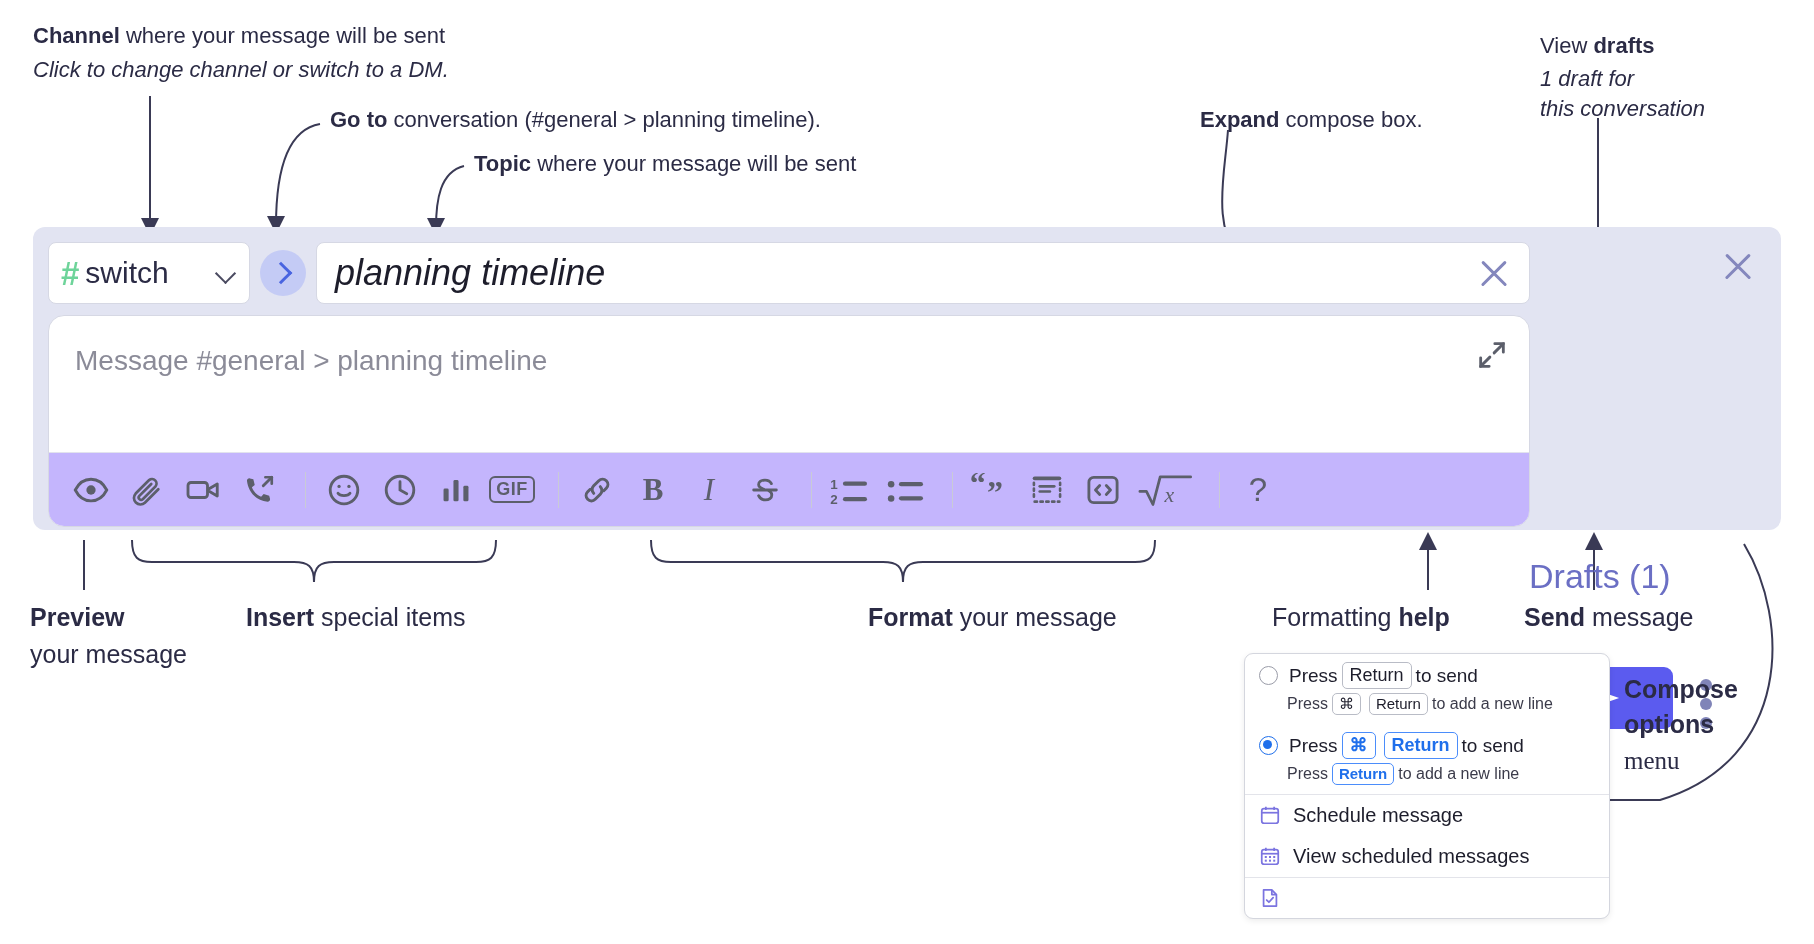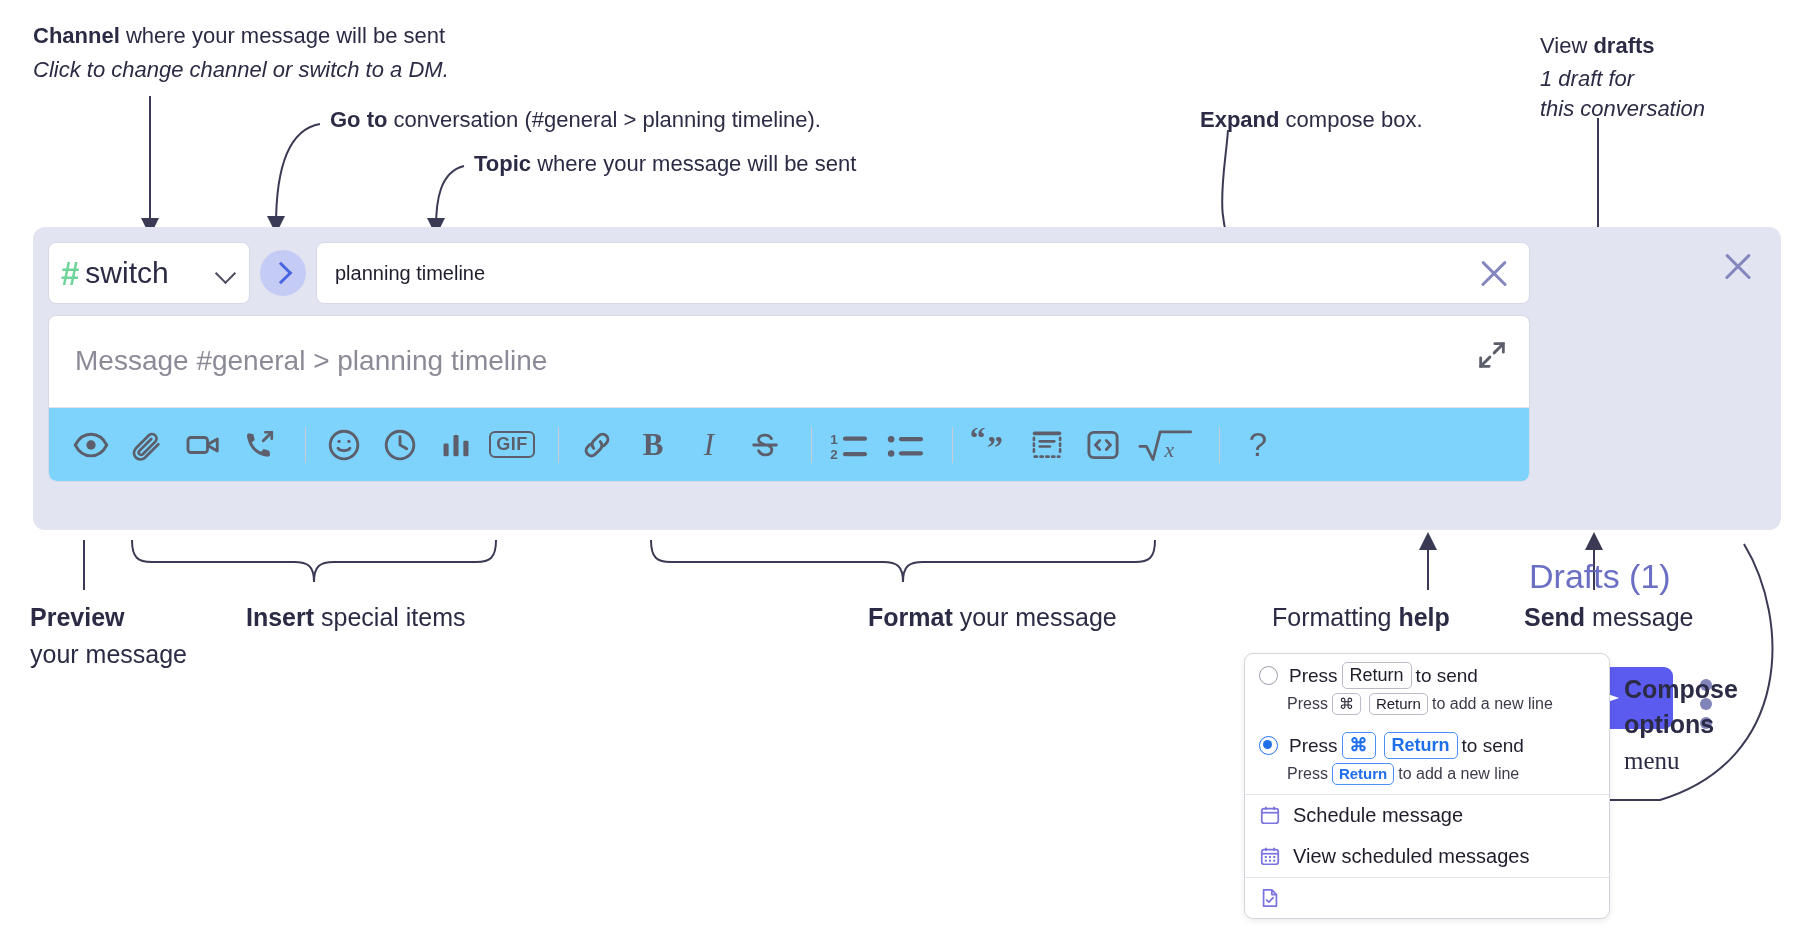--- a/index.html
+++ b/index.html
@@ -39,37 +39,37 @@
   }
   .gobtn span{
     display:block;width:13px;height:13px;
     border-right:3.5px solid #4964e0;border-top:3.5px solid #4964e0;
     transform:rotate(45deg);margin-left:-4px;
   }
   .topicbox{
     flex:1;height:62px;background:#fff;border:1px solid #d6d8e4;border-radius:8px;
     display:flex;align-items:center;box-sizing:border-box;padding:0 18px;
   }
-  .topicval{font-size:20px;color:#1d1d2b;flex:1;}
+  .topicval{font-size:36px;color:#1d1d2b;flex:1;font-style:italic;}
   .xicon{width:34px;height:34px;position:relative;flex:none;}
   .xicon:before,.xicon:after{
     content:"";position:absolute;left:0;top:16px;width:34px;height:3.4px;background:#8487bd;border-radius:2px;
   }
   .xicon:before{transform:rotate(45deg);}
   .xicon:after{transform:rotate(-45deg);}
 
   .msgbox{
-    margin-top:11px;background:#fff;border:1px solid #d6d8e4;border-radius:8px;
-    height:167px;position:relative;box-sizing:border-box;overflow:hidden;
+    margin-top:11px;background:#fff;border:1px solid #d6d8e4;border-radius:16px;
+    height:212px;position:relative;box-sizing:border-box;overflow:hidden;
   }
   .placeholder{position:absolute;left:26px;top:29px;font-size:28px;color:#8b8b98;}
   .expand{position:absolute;right:20px;top:22px;width:34px;height:34px;}
 
   .toolbar{
-    position:absolute;left:0;right:0;bottom:0;height:74px;background:#7dd3fc;
+    position:absolute;left:0;right:0;bottom:0;height:74px;background:#c4b5fd;
     border-top:1px solid #e2e3ee;border-radius:0 0 7px 7px;
     display:flex;align-items:center;padding-left:18px;box-sizing:border-box;
   }
   .tbi{
     width:48px;height:48px;display:flex;align-items:center;justify-content:center;
     color:#5c5f6b;flex:none;margin-right:8px;
   }
   .sep{width:1px;height:36px;background:#c9cbd6;margin:0 14px;flex:none;}
   .gifbox{
     border:2.5px solid #5c5f6b;border-radius:6px;padding:1px 5px;font-size:18px;

